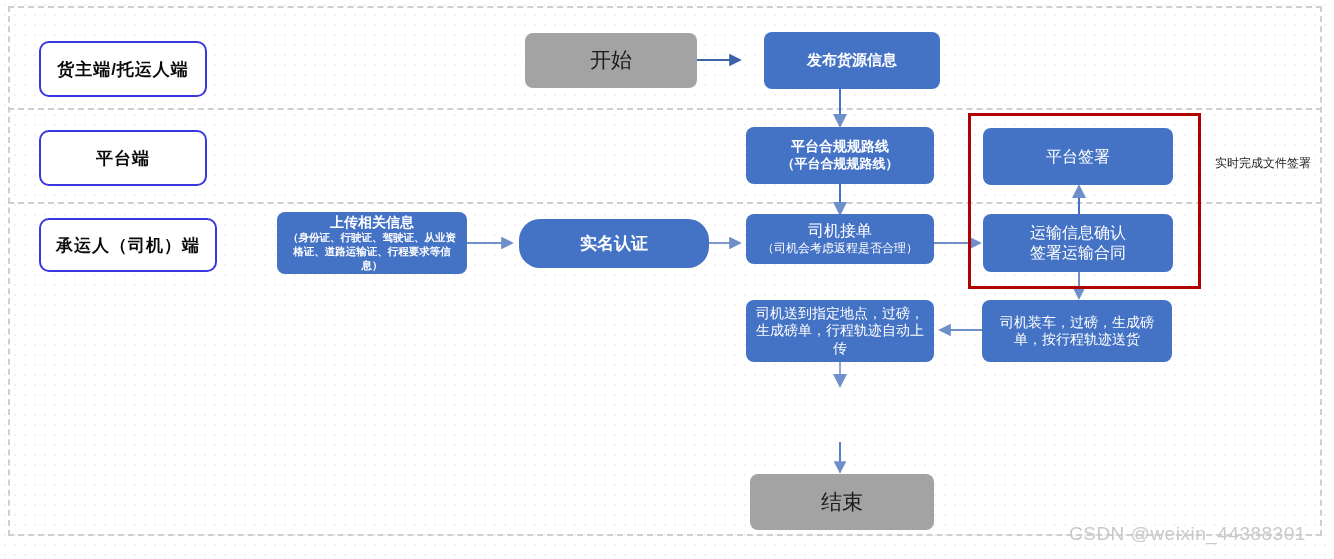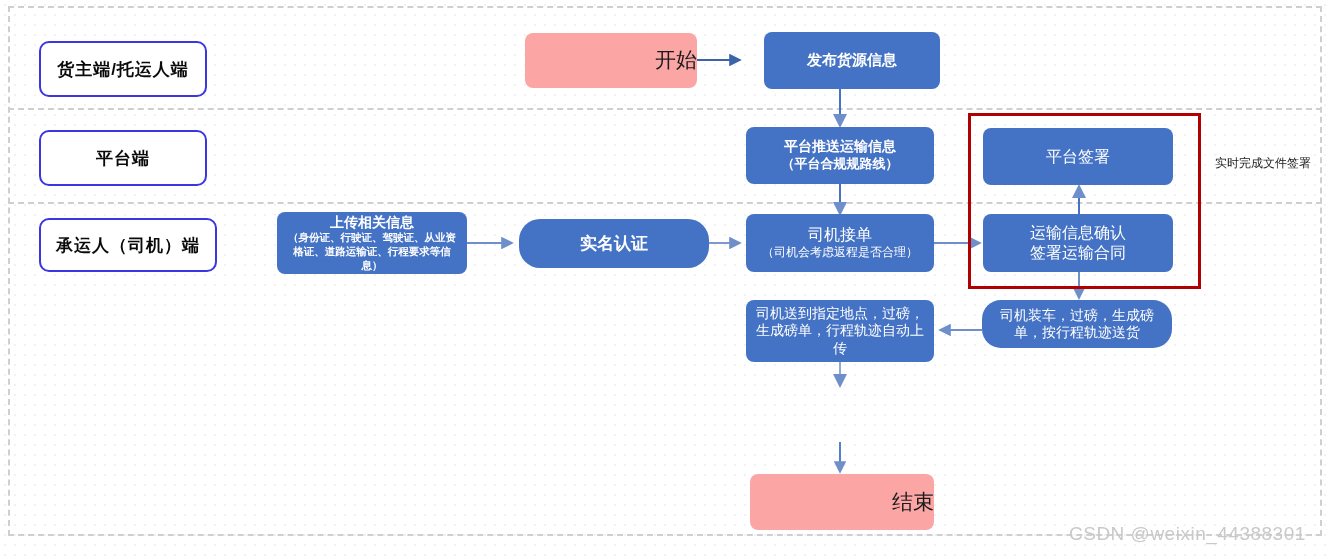--- a/index.html
+++ b/index.html
@@ -72,23 +72,22 @@
     align-items: center;
     justify-content: center;
     text-align: center;
     line-height: 1.25;
   }
   .node.blue {
     background: #4472C4;
     color: #ffffff;
   }
   .node.gray {
-    background: #fca5a5;
+    background: #a3a3a3;
     color: #1b1b1b;
-    align-items: flex-end;
   }
   .node .main-text {
     display: block;
   }
   .node .sub-text {
     display: block;
     font-size: 11px;
     line-height: 1.3;
   }
 
@@ -186,48 +185,48 @@
 
   <div class="node gray" style="left:525px; top:33px; width:172px; height:55px; font-size:21px;">
     <span class="main-text">开始</span>
   </div>
 
   <div class="node blue" style="left:764px; top:32px; width:176px; height:57px; font-size:15px; font-weight:bold;">
     <span class="main-text">发布货源信息</span>
   </div>
 
   <div class="node blue" style="left:746px; top:127px; width:188px; height:57px; font-size:14px; font-weight:bold;">
-    <span class="main-text">平台推送运输信息</span>
+    <span class="main-text">平台合规规路线</span>
     <span class="sub-text" style="font-size:13px;">（平台合规规路线）</span>
   </div>
 
   <div class="node blue" style="left:983px; top:128px; width:190px; height:57px; font-size:16px;">
     <span class="main-text">平台签署</span>
   </div>
 
   <div class="node blue" style="left:277px; top:212px; width:190px; height:62px; font-size:14px; font-weight:bold; padding:2px 6px;">
     <span class="main-text">上传相关信息</span>
     <span class="sub-text" style="font-size:10.5px;">（身份证、行驶证、驾驶证、从业资格证、道路运输证、行程要求等信息）</span>
   </div>
 
   <div class="node blue" style="left:519px; top:219px; width:190px; height:49px; font-size:17px; font-weight:bold;border-radius:21px;">
     <span class="main-text">实名认证</span>
   </div>
 
-  <div class="node blue" style="left:746px; top:214px; width:188px; height:58px; font-size:16px;">
+  <div class="node blue" style="left:746px; top:214px; width:188px; height:50px; font-size:16px;">
     <span class="main-text">司机接单</span>
     <span class="sub-text" style="font-size:12px;">（司机会考虑返程是否合理）</span>
   </div>
 
   <div class="node blue" style="left:983px; top:214px; width:190px; height:58px; font-size:16px; white-space:pre-line;">
     <span class="main-text">运输信息确认
 签署运输合同</span>
   </div>
 
-  <div class="node blue" style="left:982px; top:300px; width:190px; height:48px; font-size:14px; padding:0 8px;border-radius:19px;">
+  <div class="node blue" style="left:982px; top:300px; width:190px; height:62px; font-size:14px; padding:0 8px;">
     <span class="main-text">司机装车，过磅，生成磅单，按行程轨迹送货</span>
   </div>
 
   <div class="node blue" style="left:746px; top:300px; width:188px; height:62px; font-size:14px; padding:0 8px;">
     <span class="main-text">司机送到指定地点，过磅，生成磅单，行程轨迹自动上传</span>
   </div>
 
 
   <div class="node gray" style="left:750px; top:474px; width:184px; height:56px; font-size:21px;">
     <span class="main-text">结束</span>

